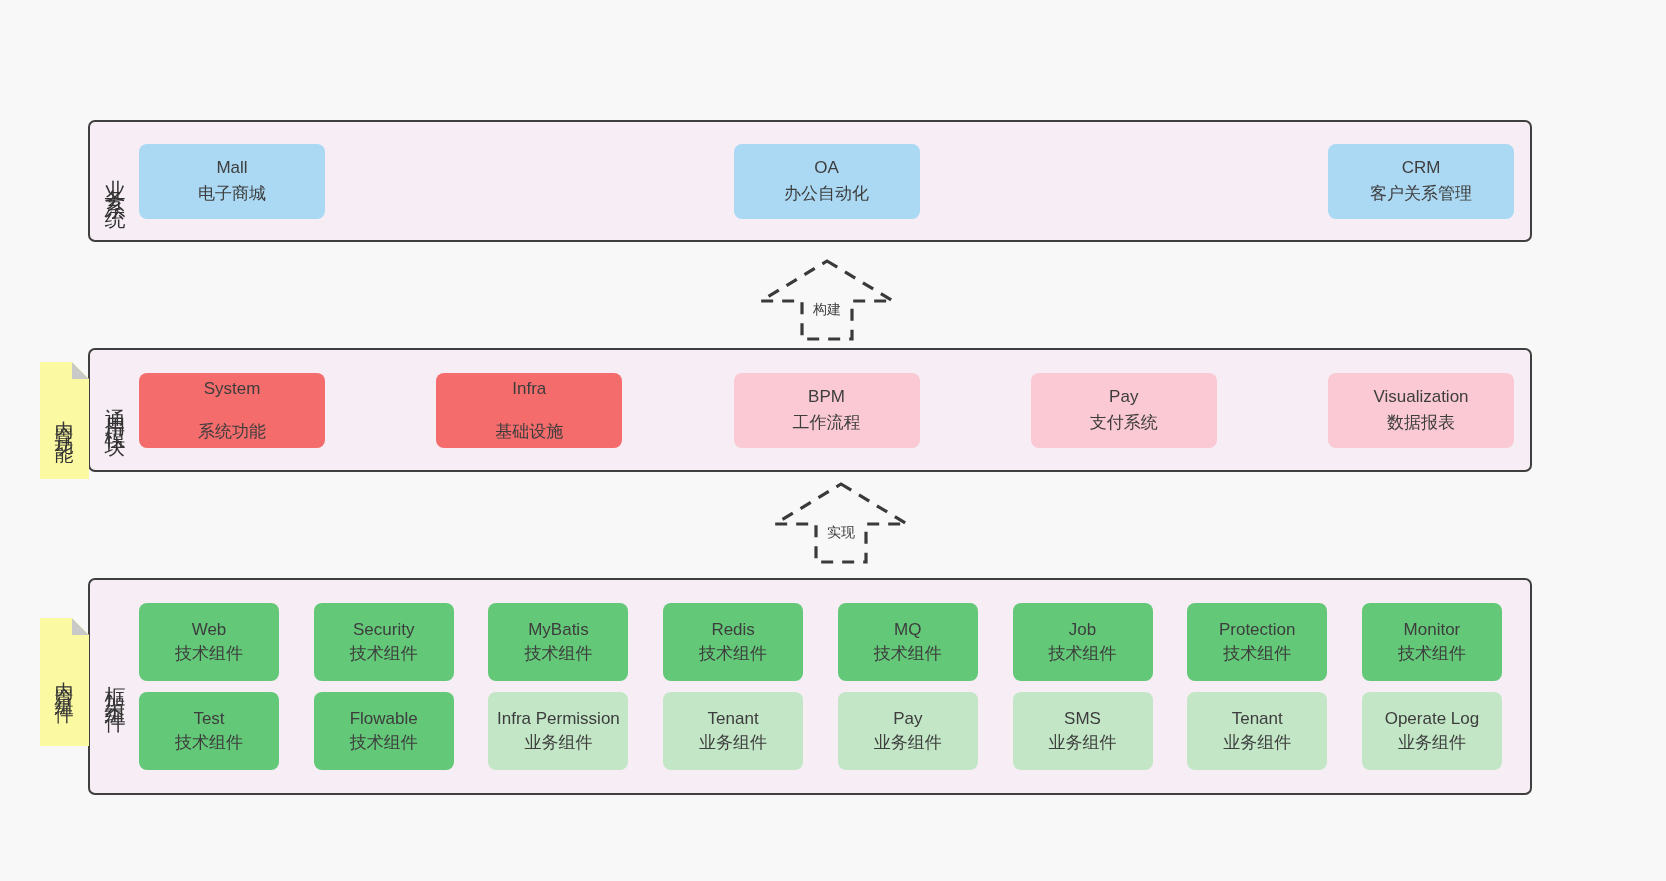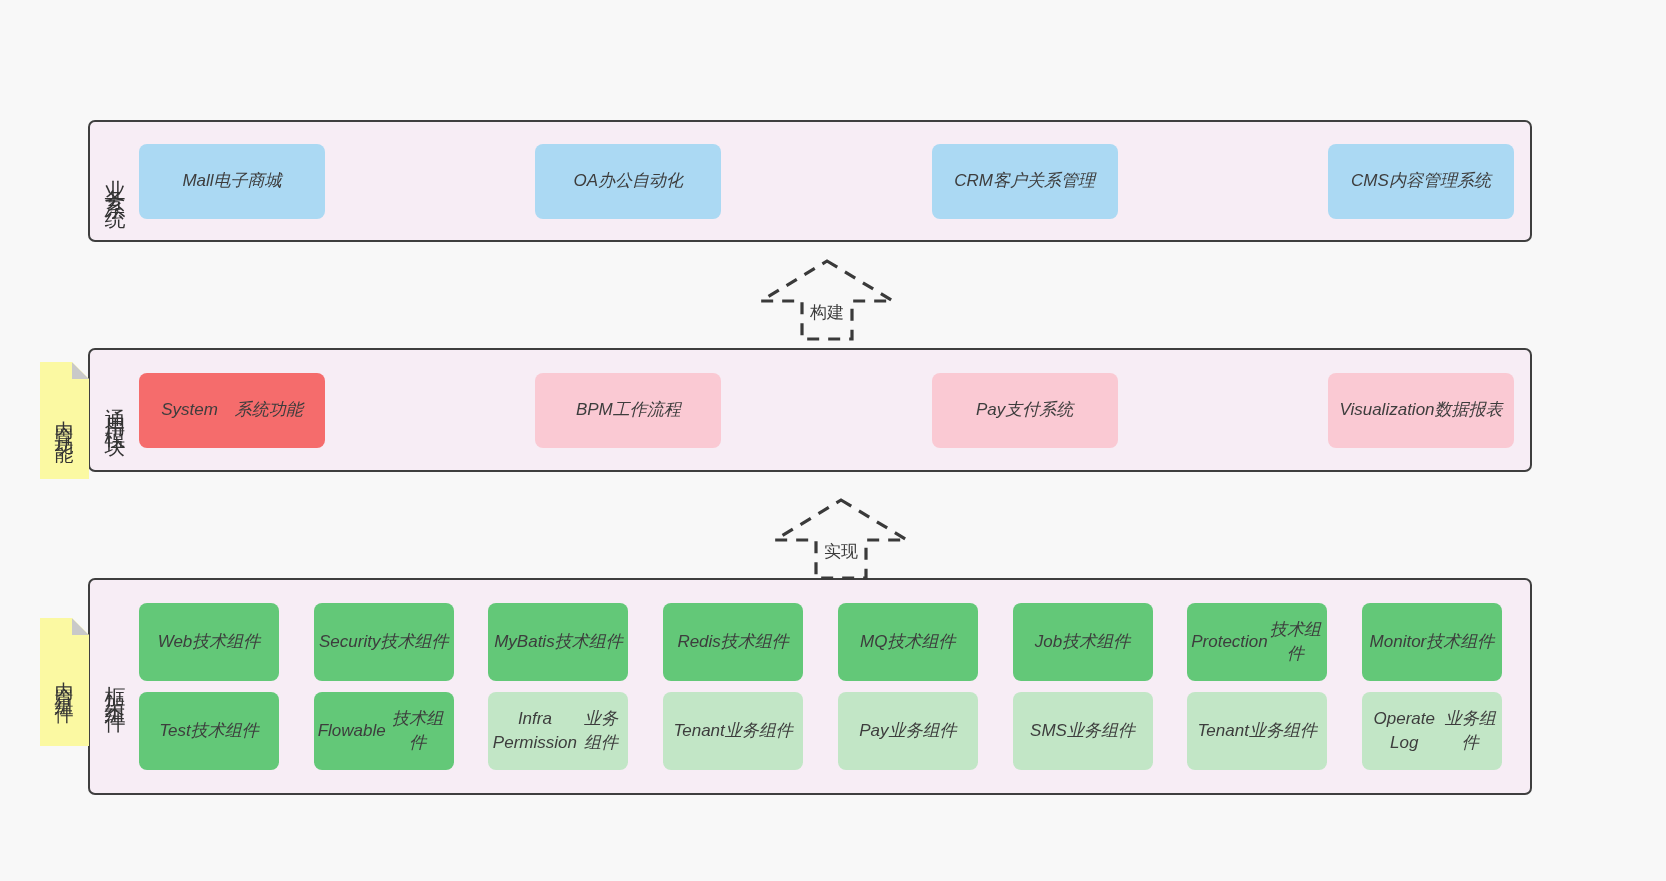--- a/index.html
+++ b/index.html
@@ -31,23 +31,23 @@
   .boxes{
     flex:1; display:flex; justify-content:space-between;
     align-items:center; margin-right:16px;
   }
   .boxes-grid{
     flex:1; display:flex; flex-direction:column; gap:11px;
     margin-right:28px;
   }
   .boxes-grid .grid-row{display:flex; justify-content:space-between;}
   .box{
-    border-radius:8px; display:flex; 
+    border-radius:8px; display:flex; flex-direction:column;
     justify-content:center; align-items:center; text-align:center;
-    font-size:17px; line-height:26px; padding:2px 4px;font-style:italic;
+    font-size:17px; line-height:26px; padding:2px 4px;
   }
   .band .boxes .box{width:186px;height:75px;}
   .boxes-grid .box{width:140px;height:78px;line-height:24px;}
   .box.blue{background:var(--blue);}
   .box.red{background:var(--red);gap:17px;}
   .box.pink{background:var(--pink);}
   .box.green{background:var(--green);}
   .box.light-green{background:var(--light-green);}
   .sticky{
     position:absolute; left:40px; width:49px;
@@ -61,21 +61,21 @@
     writing-mode:vertical-rl; text-orientation:upright;
     font-size:19px; letter-spacing:8px; line-height:1; color:#333;
     white-space:nowrap;
   }
   .arrow{
     position:absolute; width:140px; height:86px; z-index:2;
   }
   .arrow svg{position:absolute;top:0;left:0;}
   .arrow-label{
     position:absolute; left:50%; top:44px; transform:translateX(-50%);
-    background:var(--page-bg); font-size:17px; padding:0 3px;
+    background:var(--page-bg); font-size:14px; padding:0 3px;
     white-space:nowrap;
   }
 </style>
 </head>
 <body>
 
 <div class="band" style="top:120px;height:122px;">
   <div class="band-label">业务系统</div>
   <div class="boxes">
       <div class="box blue">
@@ -83,24 +83,20 @@
         <div>电子商城</div>
       </div>
       <div class="box blue">
         <div>OA</div>
         <div>办公自动化</div>
       </div>
       <div class="box blue">
         <div>CRM</div>
         <div>客户关系管理</div>
       </div>
-      <div class="box blue">
-        <div>CMS</div>
-        <div>内容管理系统</div>
-      </div>
     </div>
 </div>
 
 <div class="arrow" style="left:757px;top:257px;">
   <svg width="140" height="86" viewBox="0 0 140 86">
     <path d="M70 4 L136 44 L95 44 L95 82 L45 82 L45 44 L4 44 Z" fill="none" stroke="#3a3a3a" stroke-width="3.2" stroke-dasharray="12 9" stroke-linejoin="miter"></path>
   </svg>
   <div class="arrow-label">构建</div>
 </div>
 
@@ -111,36 +107,40 @@
   <div class="sticky-label">内置功能</div>
 </div>
 
 <div class="band" style="top:348px;height:124px;">
   <div class="band-label">通用模块</div>
   <div class="boxes">
       <div class="box red">
         <div>System</div>
         <div>系统功能</div>
       </div>
+      <div class="box red">
+        <div>Infra</div>
+        <div>基础设施</div>
+      </div>
       <div class="box pink">
         <div>BPM</div>
         <div>工作流程</div>
       </div>
       <div class="box pink">
         <div>Pay</div>
         <div>支付系统</div>
       </div>
       <div class="box pink">
         <div>Visualization</div>
         <div>数据报表</div>
       </div>
     </div>
 </div>
 
-<div class="arrow" style="left:771px;top:496px;">
+<div class="arrow" style="left:771px;top:480px;">
   <svg width="140" height="86" viewBox="0 0 140 86">
     <path d="M70 4 L136 44 L95 44 L95 82 L45 82 L45 44 L4 44 Z" fill="none" stroke="#3a3a3a" stroke-width="3.2" stroke-dasharray="12 9" stroke-linejoin="miter"></path>
   </svg>
   <div class="arrow-label">实现</div>
 </div>
 
 <div class="sticky" style="top:618px;height:128px;">
   <svg class="fold" width="17" height="17" viewBox="0 0 17 17">
     <polygon points="0,0 17,17 0,17" fill="#c9c9c9"></polygon>
   </svg>

